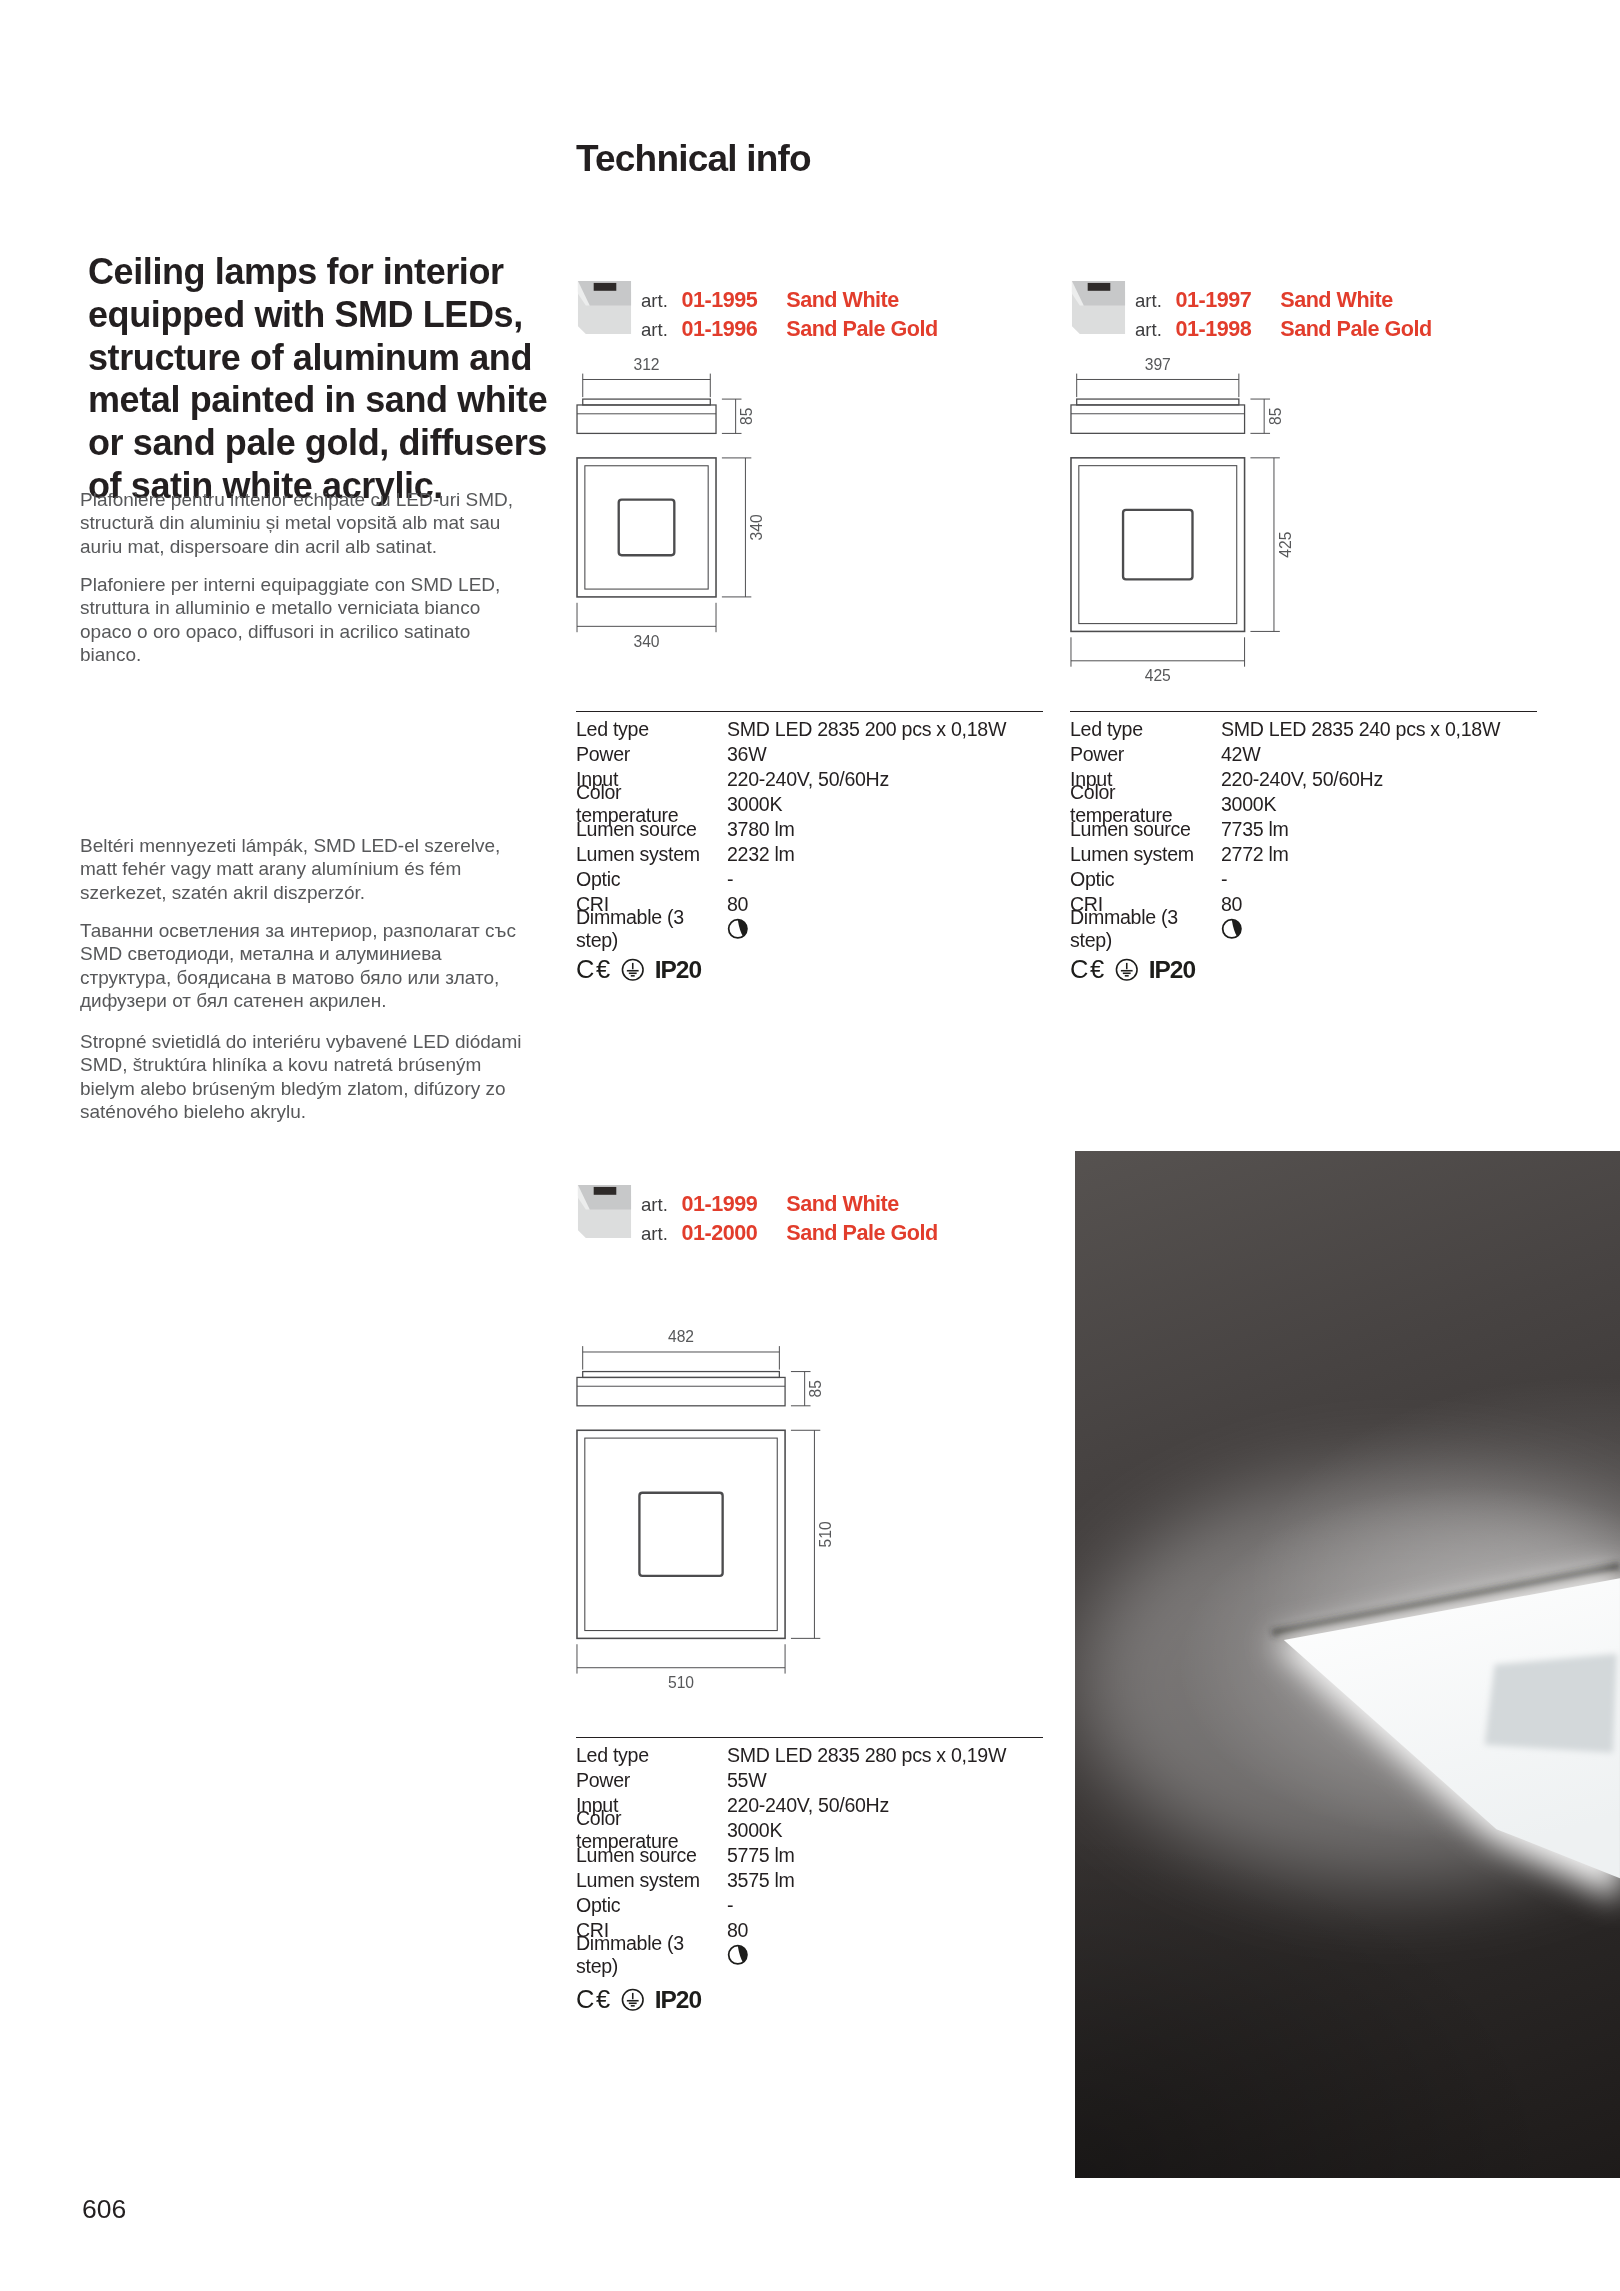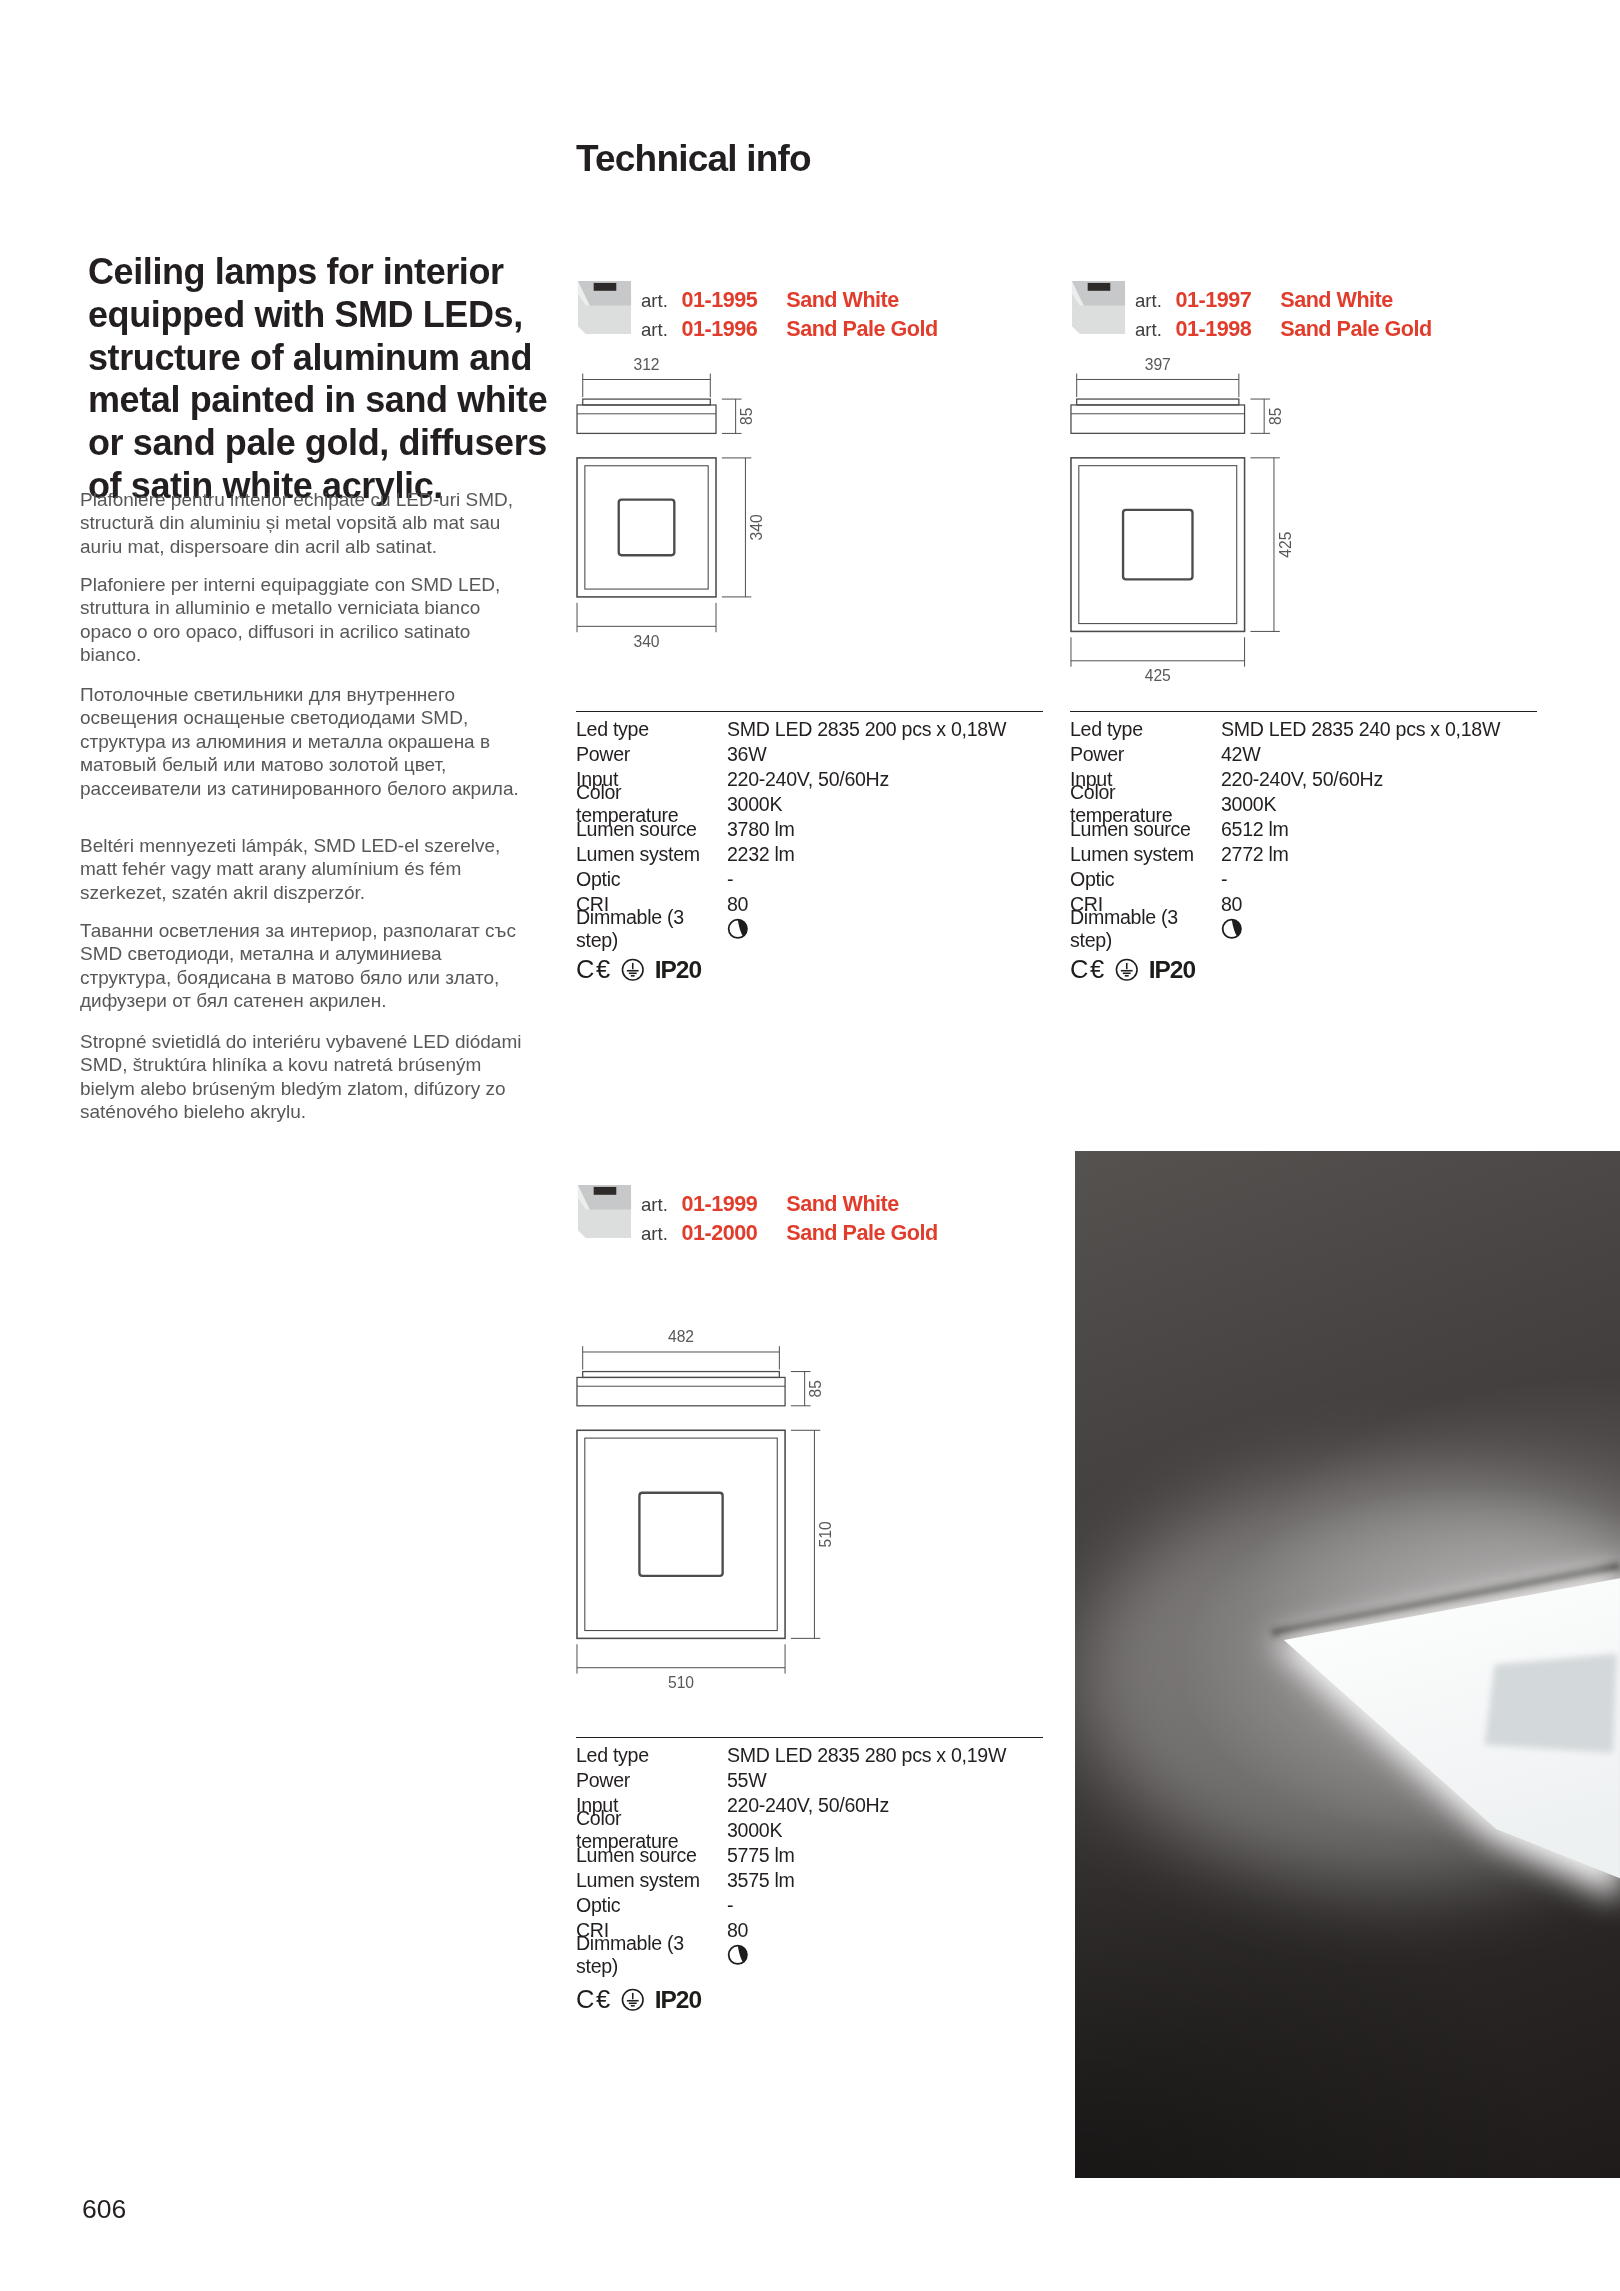--- a/index.html
+++ b/index.html
@@ -72,21 +72,20 @@
 </head>
 <body>
 
 <div class="page">
 
   <h2 class="section-heading">Technical info</h2>
 
   <p class="intro">Ceiling lamps for interior equipped with SMD LEDs, structure of aluminum and metal painted in sand white or sand pale gold, diffusers of satin white acrylic.</p>
   <p class="desc ro">Plafoniere pentru interior echipate cu LED-uri SMD, structură din aluminiu și metal vopsită alb mat sau auriu mat, dispersoare din acril alb satinat.</p>
   <p class="desc it">Plafoniere per interni equipaggiate con SMD LED, struttura in alluminio e metallo verniciata bianco opaco o oro opaco, diffusori in acrilico satinato bianco.</p>
-  <p class="desc ru">Потолочные светильники для внутреннего освещения оснащеные светодиодами SMD, структура из алюминия и металла окрашена в матовый белый или матово золотой цвет, рассеиватели из сатинированного белого акрила.</p>
   <p class="desc hu">Beltéri mennyezeti lámpák, SMD LED-el szerelve, matt fehér vagy matt arany alumínium és fém szerkezet, szatén akril diszperzór.</p>
   <p class="desc sk">Stropné svietidlá do interiéru vybavené LED diódami SMD, štruktúra hliníka a kovu natretá brúseným bielym alebo brúseným bledým zlatom, difúzory zo saténového bieleho akrylu.</p>
   <p class="desc bg">Таванни осветления за интериор, разполагат със SMD светодиоди, метална и алуминиева структура, боядисана в матово бяло или злато, дифузери от бял сатенен акрилен.</p>
 
   <section class="product p1">
     <span class="thumb">
       <svg width="57" height="61" viewBox="0 0 58 62">
         <polygon points="2,4 56,4 56,58 10,58 2,50" fill="#dcdddd"></polygon>
         <polygon points="2,4 56,4 56,29 14,29 2,15" fill="#c7c8c9"></polygon>
         <polygon points="2,4 14,29 10,29 2,17" fill="#eceded"></polygon>
@@ -240,21 +239,21 @@
         <div class="spec-row">
           <span class="spec-label">Input</span>
           <span class="spec-value">220-240V, 50/60Hz</span>
         </div>
         <div class="spec-row">
           <span class="spec-label">Color temperature</span>
           <span class="spec-value">3000K</span>
         </div>
         <div class="spec-row">
           <span class="spec-label">Lumen source</span>
-          <span class="spec-value">6512 lm</span>
+          <span class="spec-value">7735 lm</span>
         </div>
         <div class="spec-row">
           <span class="spec-label">Lumen system</span>
           <span class="spec-value">2772 lm</span>
         </div>
         <div class="spec-row">
           <span class="spec-label">Optic</span>
           <span class="spec-value">-</span>
         </div>
         <div class="spec-row">

